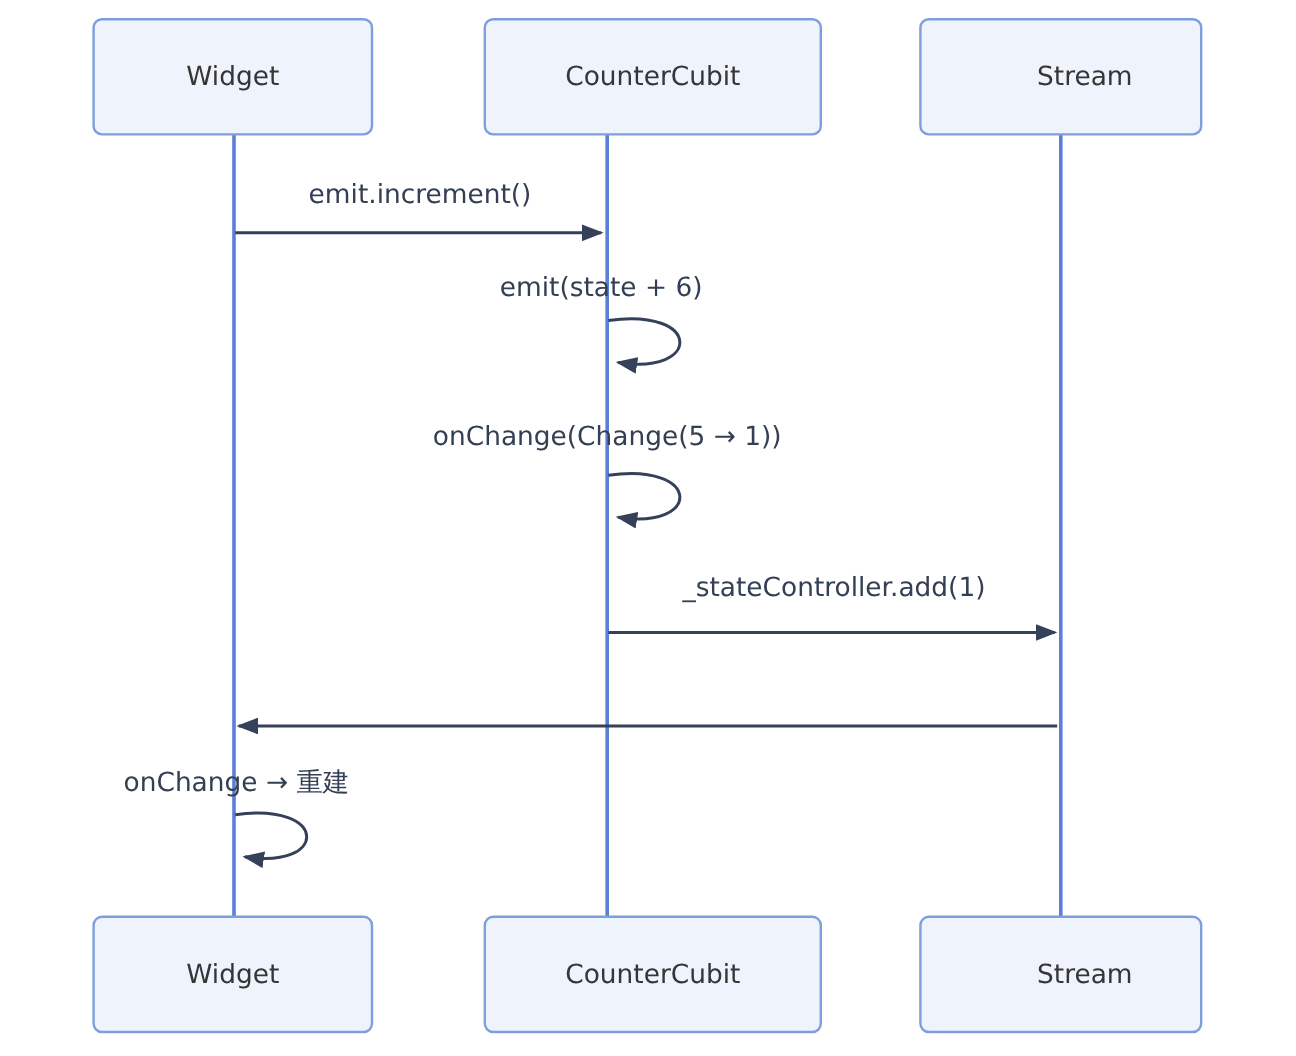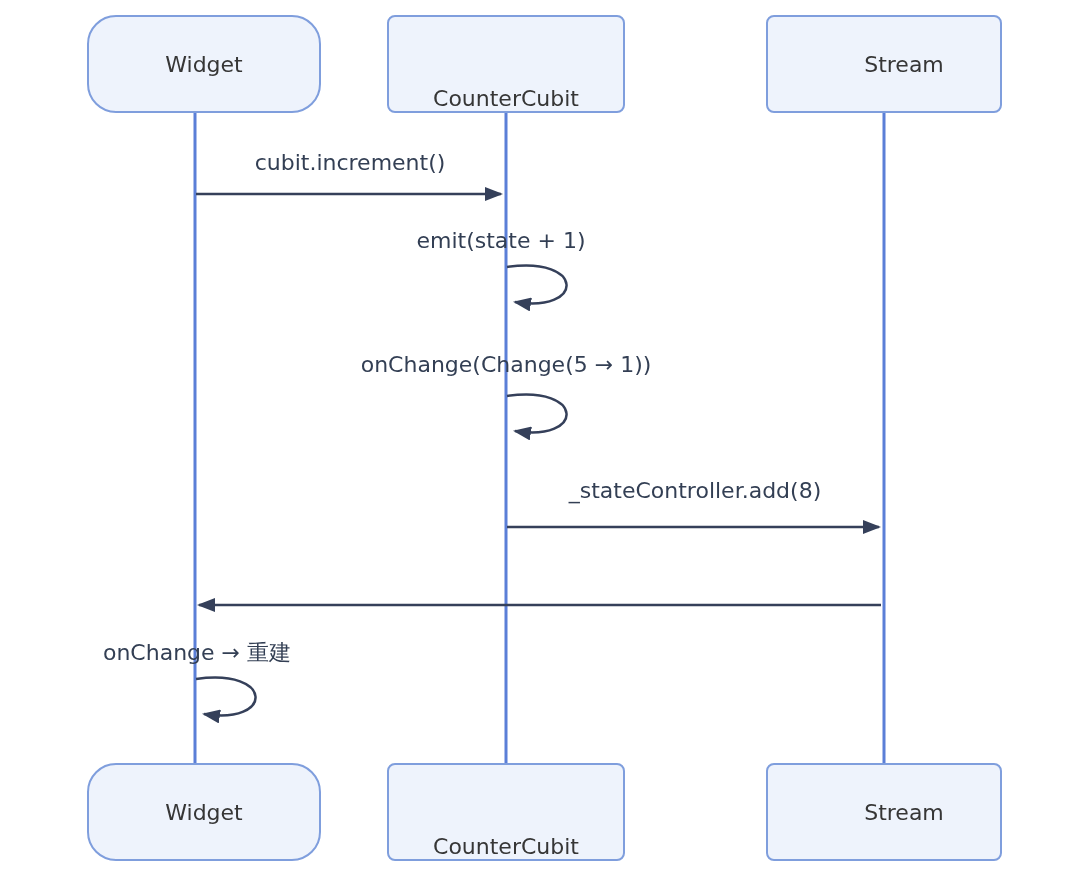--- a/index.html
+++ b/index.html
@@ -14,22 +14,22 @@
   .signal{stroke:var(--signal,#35405a);stroke-width:2.5;fill:none;}
   .arrowhead{fill:var(--signal,#35405a);stroke:none;}
   .actor{
     position:absolute;height:98px;box-sizing:border-box;
     background:var(--actor-fill,#eef3fc);
     border:2px solid var(--actor-border,#7f9edd);
     border-radius:8px;
     display:flex;align-items:center;justify-content:center;
     font-size:22px;color:var(--actor-text,#363636);
   }
-  .a-widget{left:87px;width:234px;border-radius:29px;}
-  .a-counter{left:387px;width:238px;align-items:flex-end;}
+  .a-widget{left:77px;width:234px;}
+  .a-counter{left:403px;width:282px;}
   .a-stream{left:766px;width:236px;padding-left:40px;}
   .row-top{top:15px;}
   .row-bottom{top:763px;}
   .msg{
     position:absolute;transform:translateX(-50%);
     white-space:nowrap;font-size:22px;line-height:1.2;
     color:var(--message-text,#333f54);
   }
 </style>
 </head>
@@ -64,24 +64,24 @@
   <div class="actor a-widget row-top">
     <span>Widget</span>
   </div>
   <div class="actor a-counter row-top">
     <span>CounterCubit</span>
   </div>
   <div class="actor a-stream row-top">
     <span>Stream</span>
   </div>
 
-  <div class="msg" style="left:350px;top:150px;">cubit.increment()</div>
-  <div class="msg" style="left:501px;top:228px;">emit(state + 1)</div>
+  <div class="msg" style="left:350px;top:150px;">emit.increment()</div>
+  <div class="msg" style="left:501px;top:228px;">emit(state + 6)</div>
   <div class="msg" style="left:506px;top:352px;">onChange(Change(5 → 1))</div>
-  <div class="msg" style="left:695px;top:478px;">_stateController.add(8)</div>
+  <div class="msg" style="left:695px;top:478px;">_stateController.add(1)</div>
   <div class="msg" style="left:197px;top:640px;">onChange → 重建</div>
 
   <div class="actor a-widget row-bottom">
     <span>Widget</span>
   </div>
   <div class="actor a-counter row-bottom">
     <span>CounterCubit</span>
   </div>
   <div class="actor a-stream row-bottom">
     <span>Stream</span>

